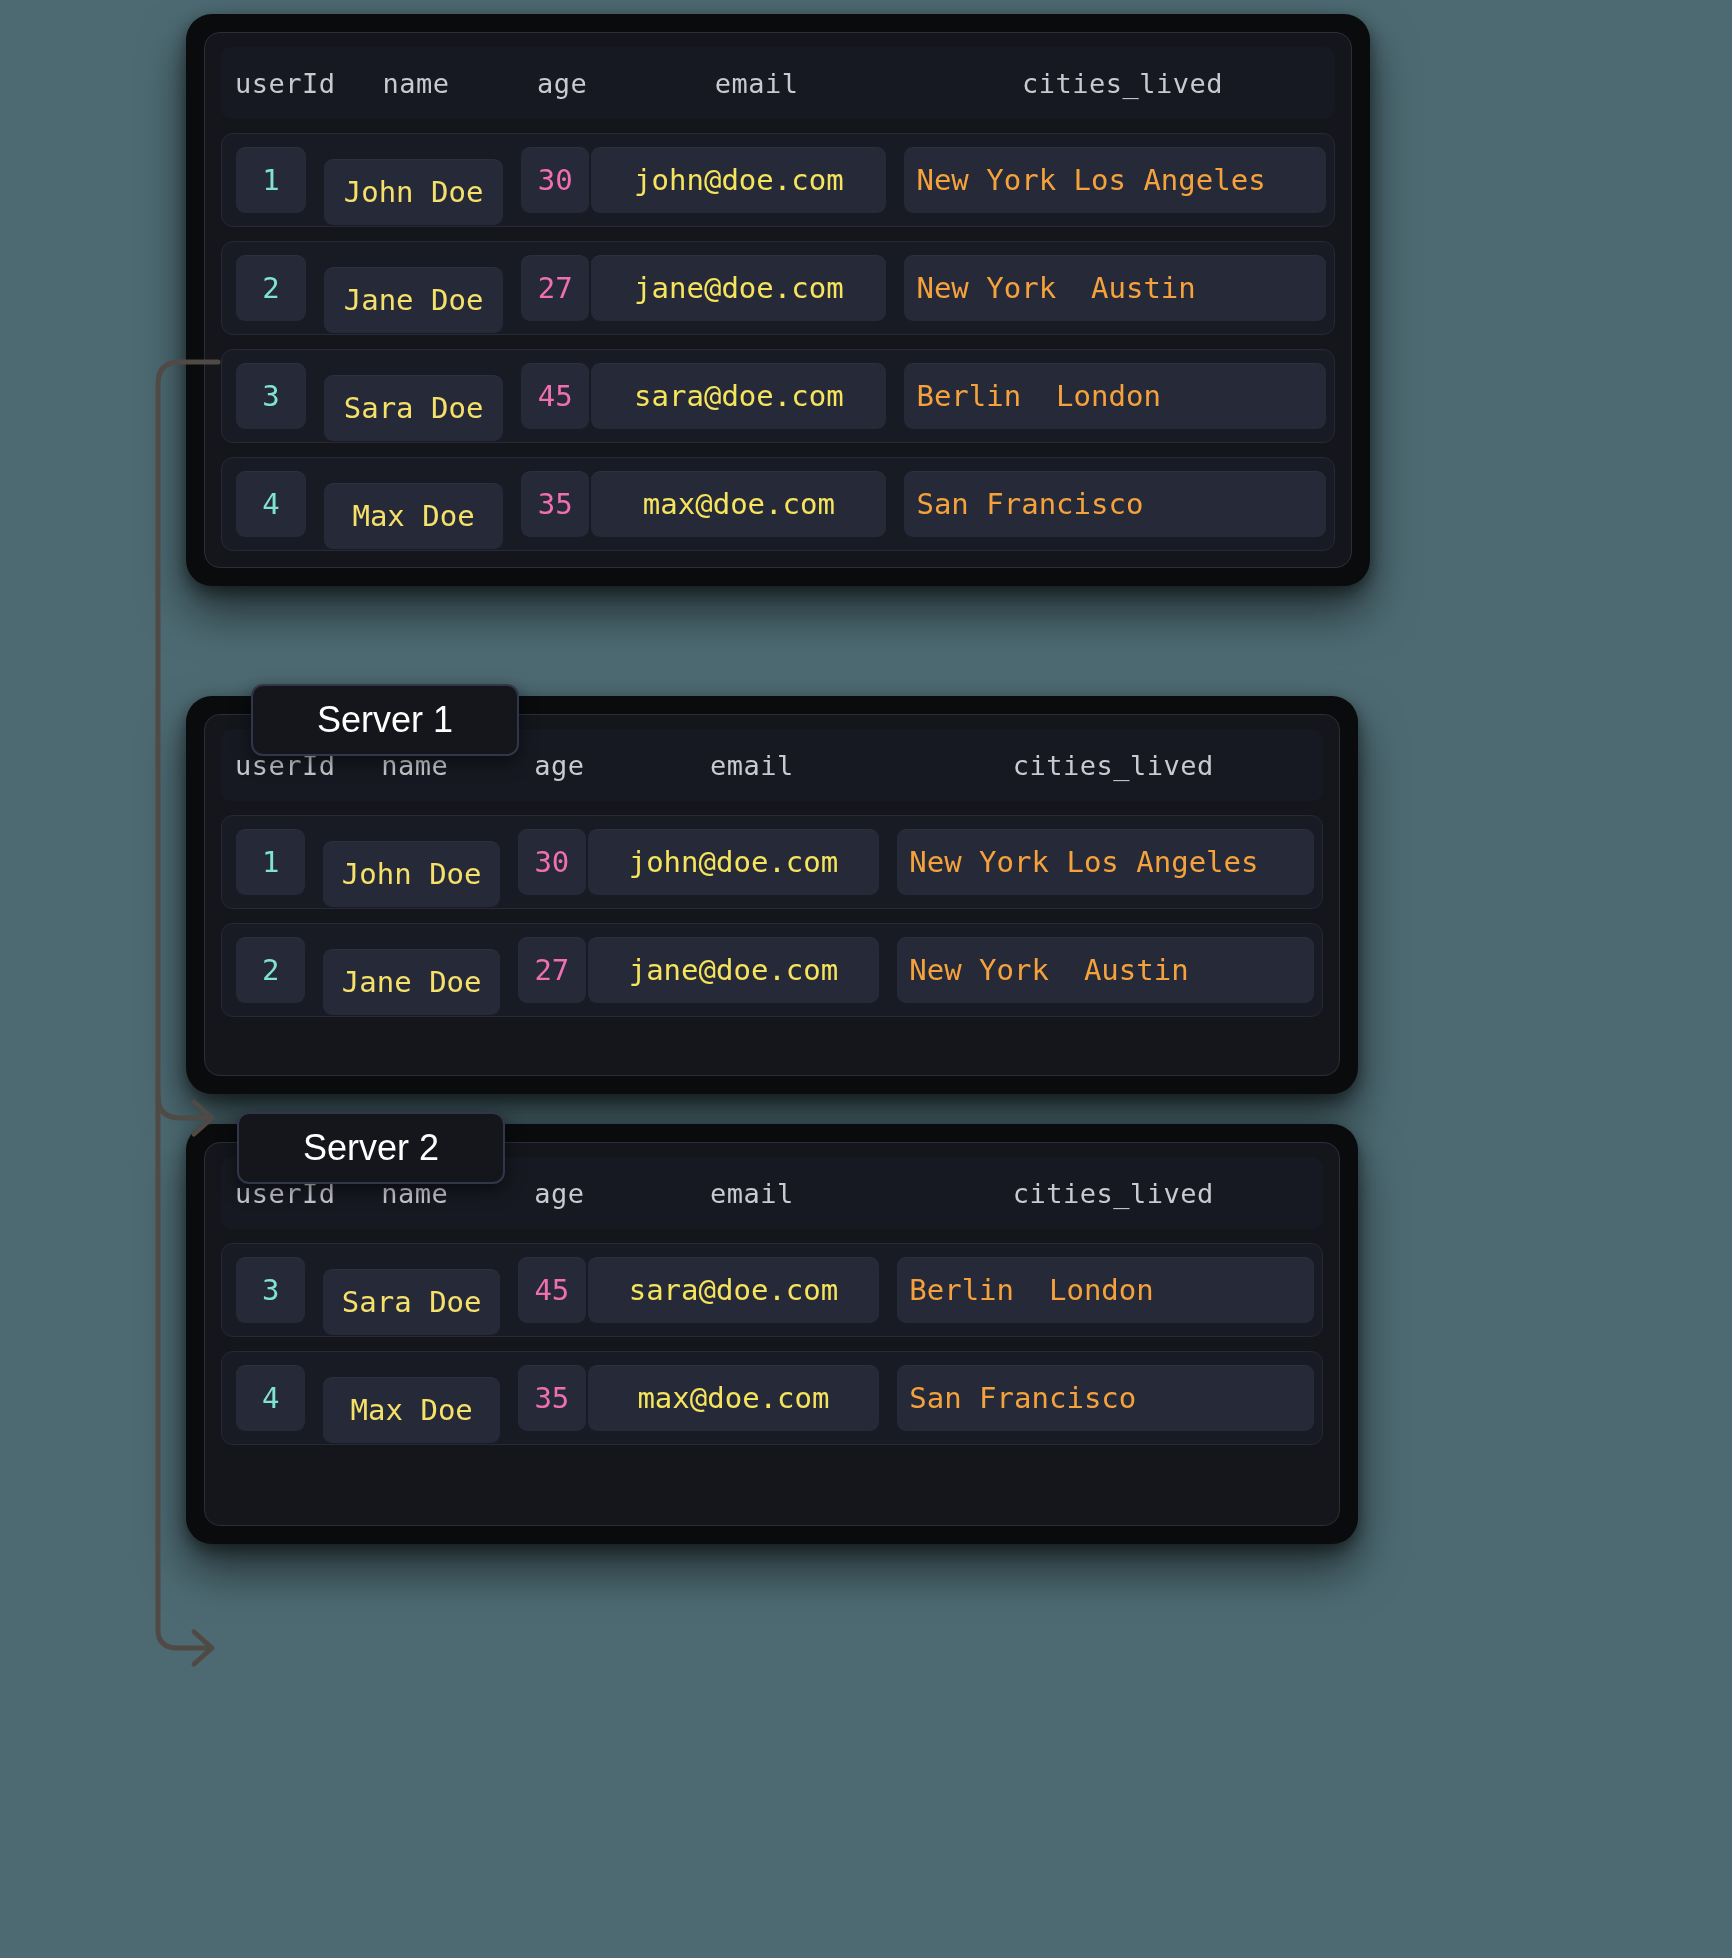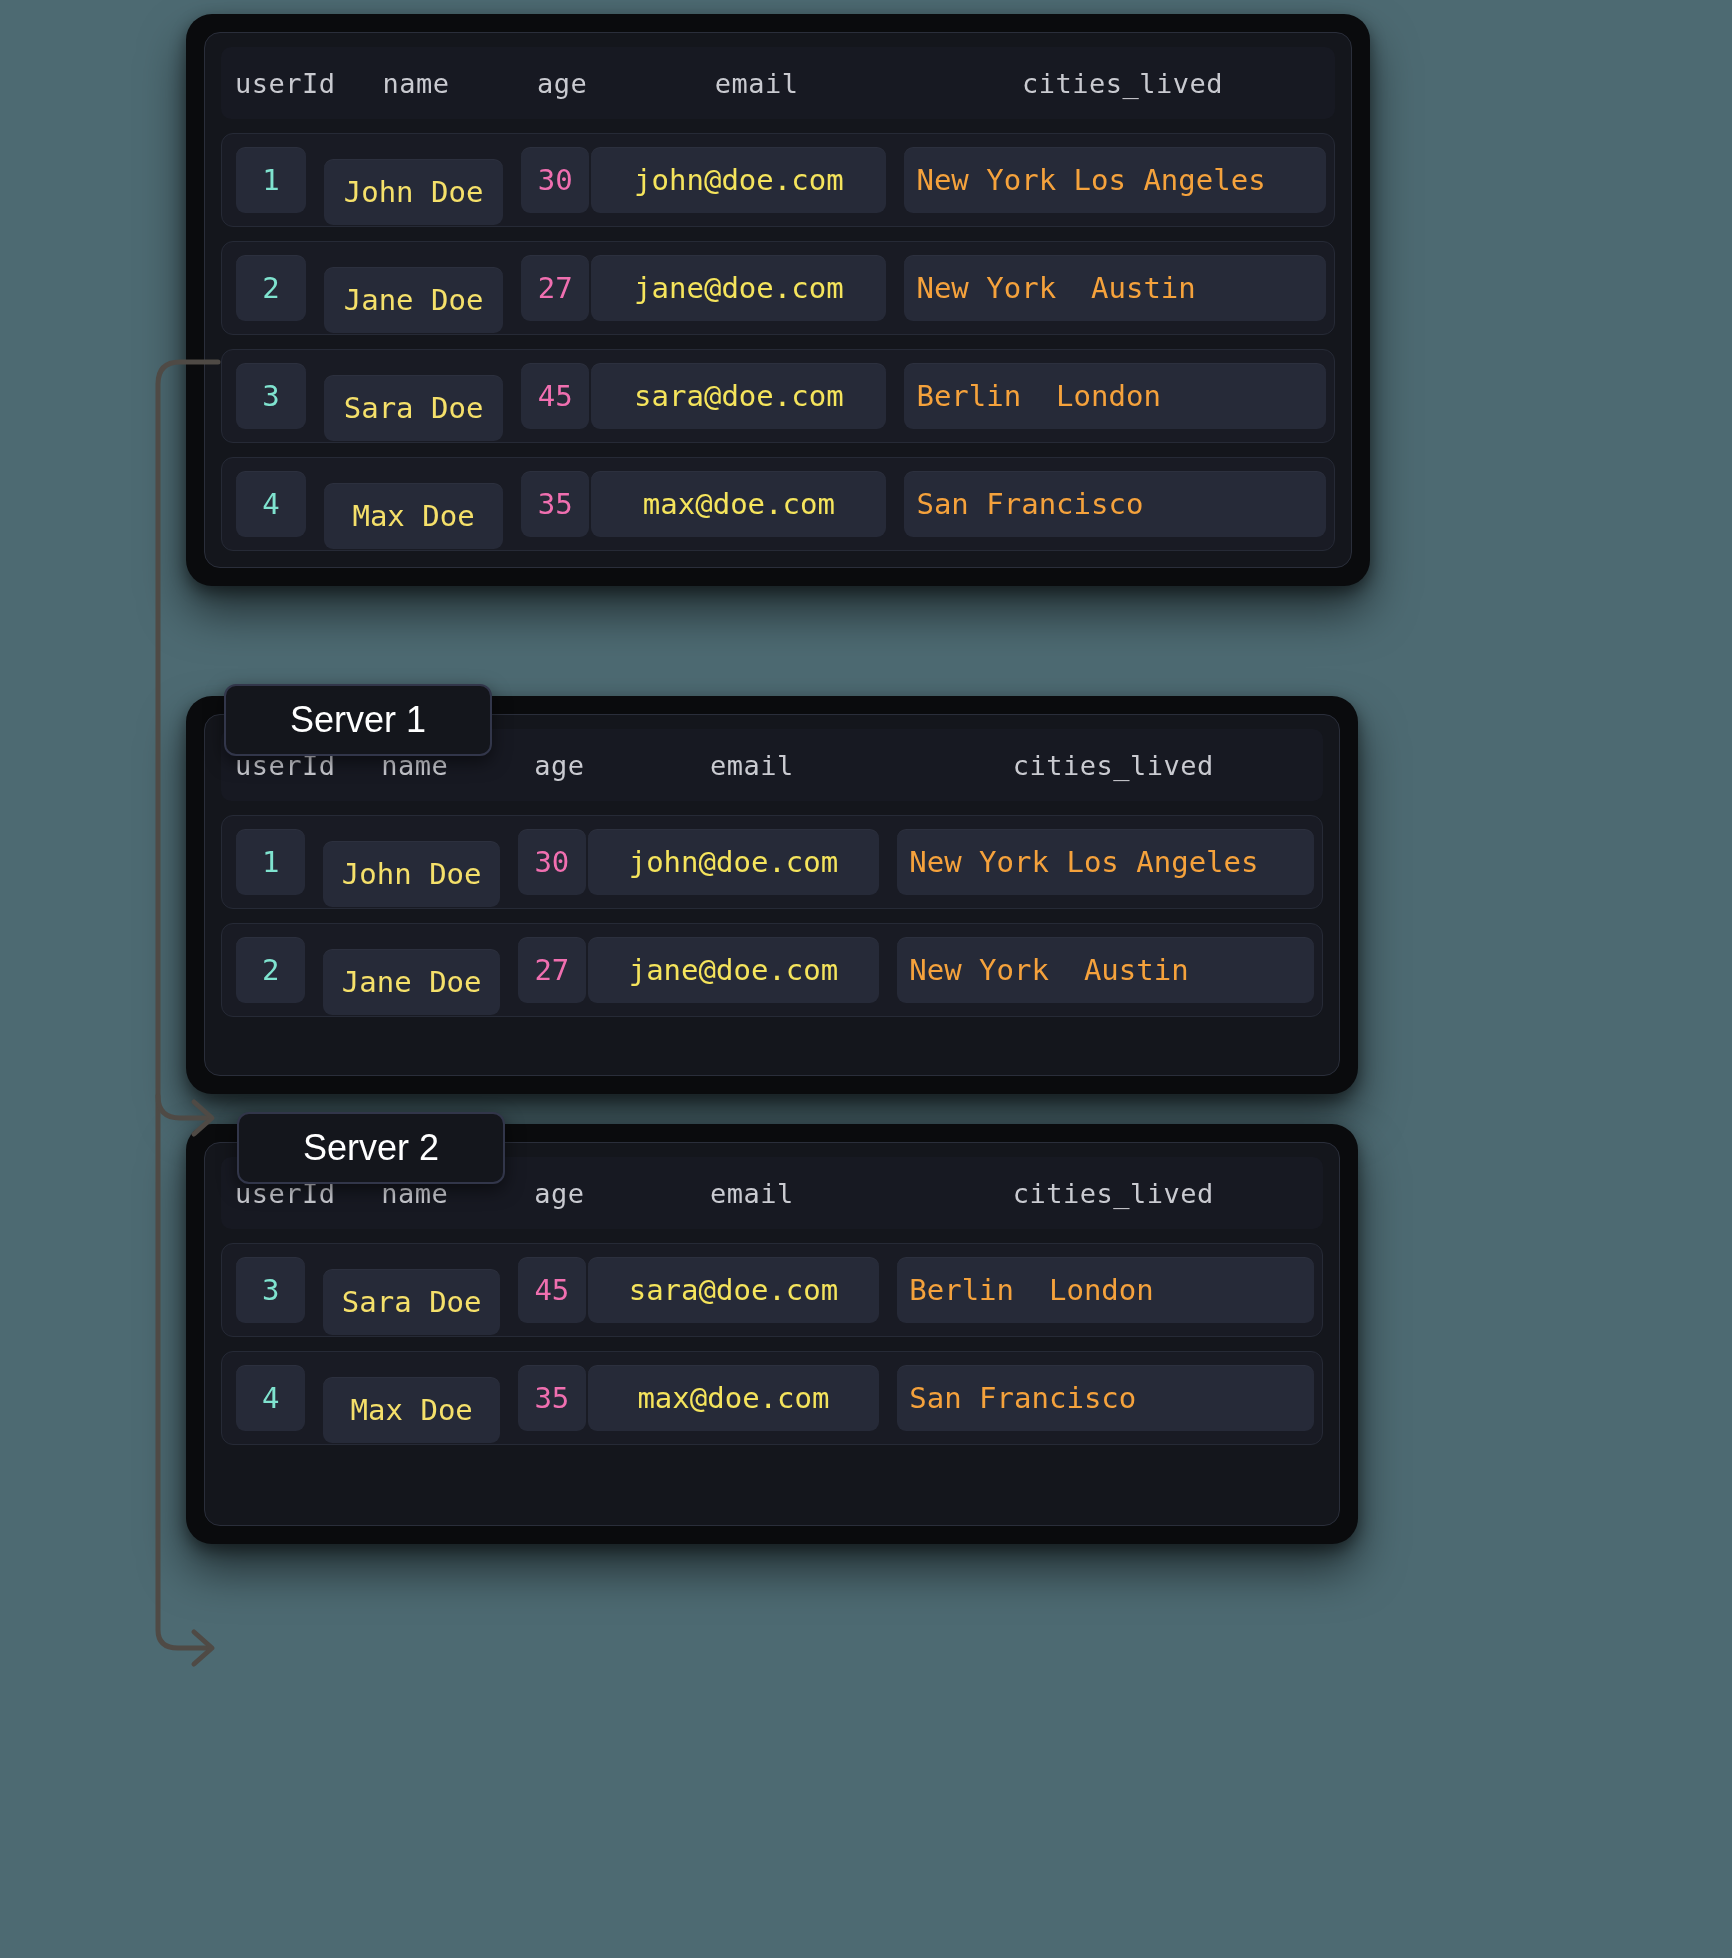--- a/index.html
+++ b/index.html
@@ -125,21 +125,21 @@
     justify-content: center;
     z-index: 6;
     box-shadow: 0 6px 18px rgba(0,0,0,0.5);
   }
 
   
   #panel-main    { left: 186px; top: 14px;   width: 1184px; height: 572px; }
   #panel-server1 { left: 186px; top: 696px;  width: 1172px; height: 398px; }
   #panel-server2 { left: 186px; top: 1124px; width: 1172px; height: 398px; }
   #panel-server2 { height: 420px; }
-  #label-server1 { left: 224px; top: 684px;  width: 264px; height: 68px; }
+  #label-server1 { left: 251px; top: 684px;  width: 264px; height: 68px; }
   #label-server2 { left: 237px; top: 1112px; width: 264px; height: 68px; }
 </style>
 </head>
 <body>
 
 <svg class="connector" viewBox="0 0 1732 1958" xmlns="http://www.w3.org/2000/svg">
   <g fill="none" stroke="#4f4a45" stroke-width="5" stroke-linecap="round" stroke-linejoin="round">
 
     <path d="M 218 362 L 180 362 Q 158 362 158 384 L 158 1630 Q 158 1648 178 1648 L 210 1648"></path>
 

